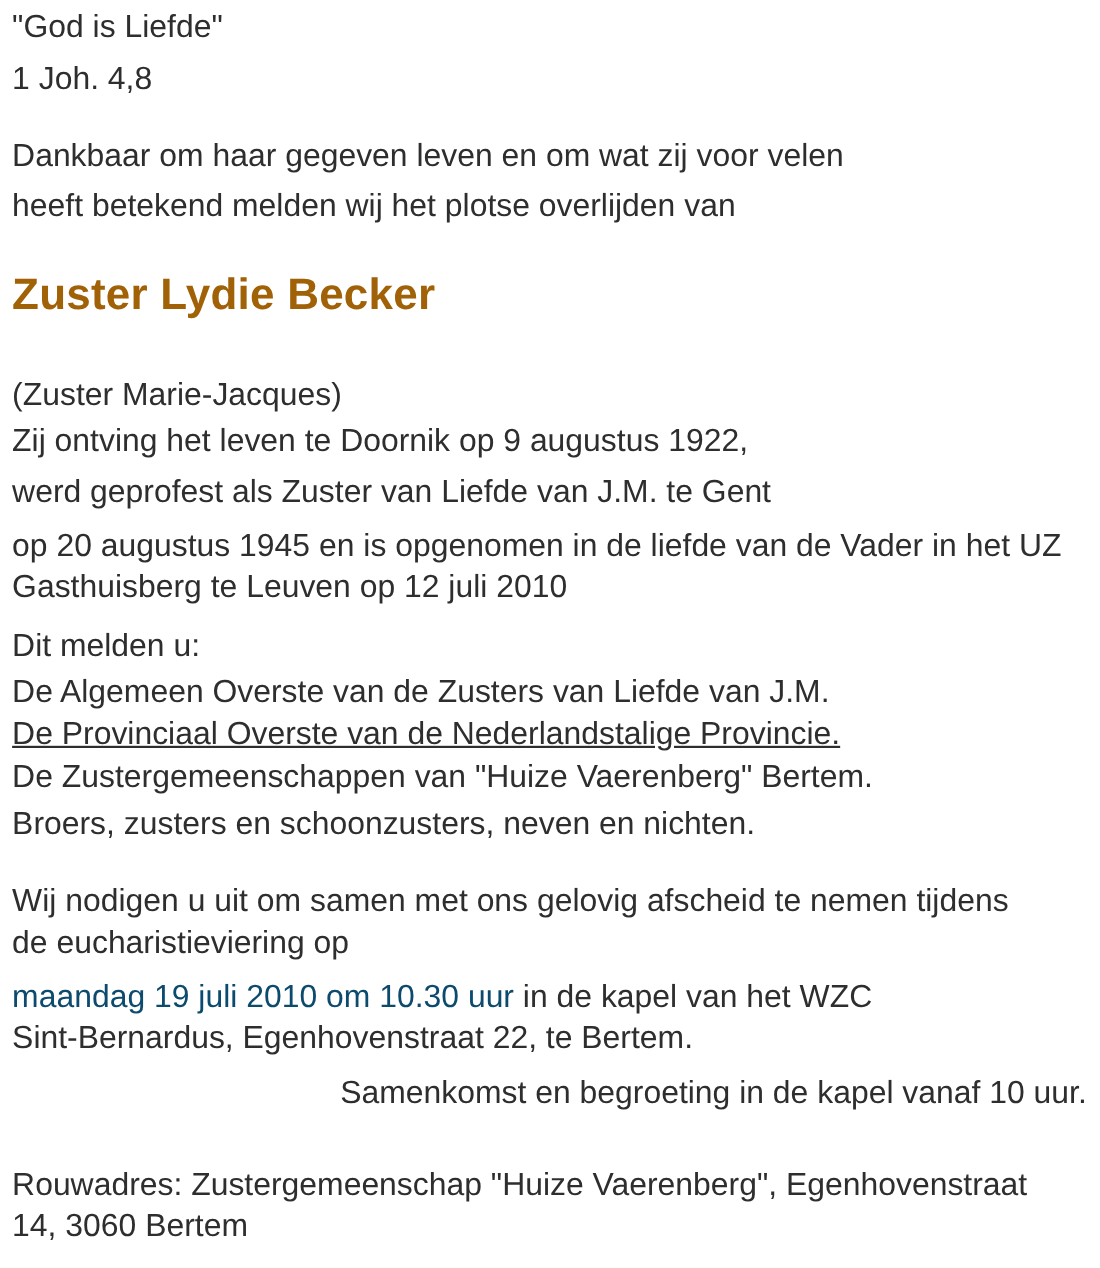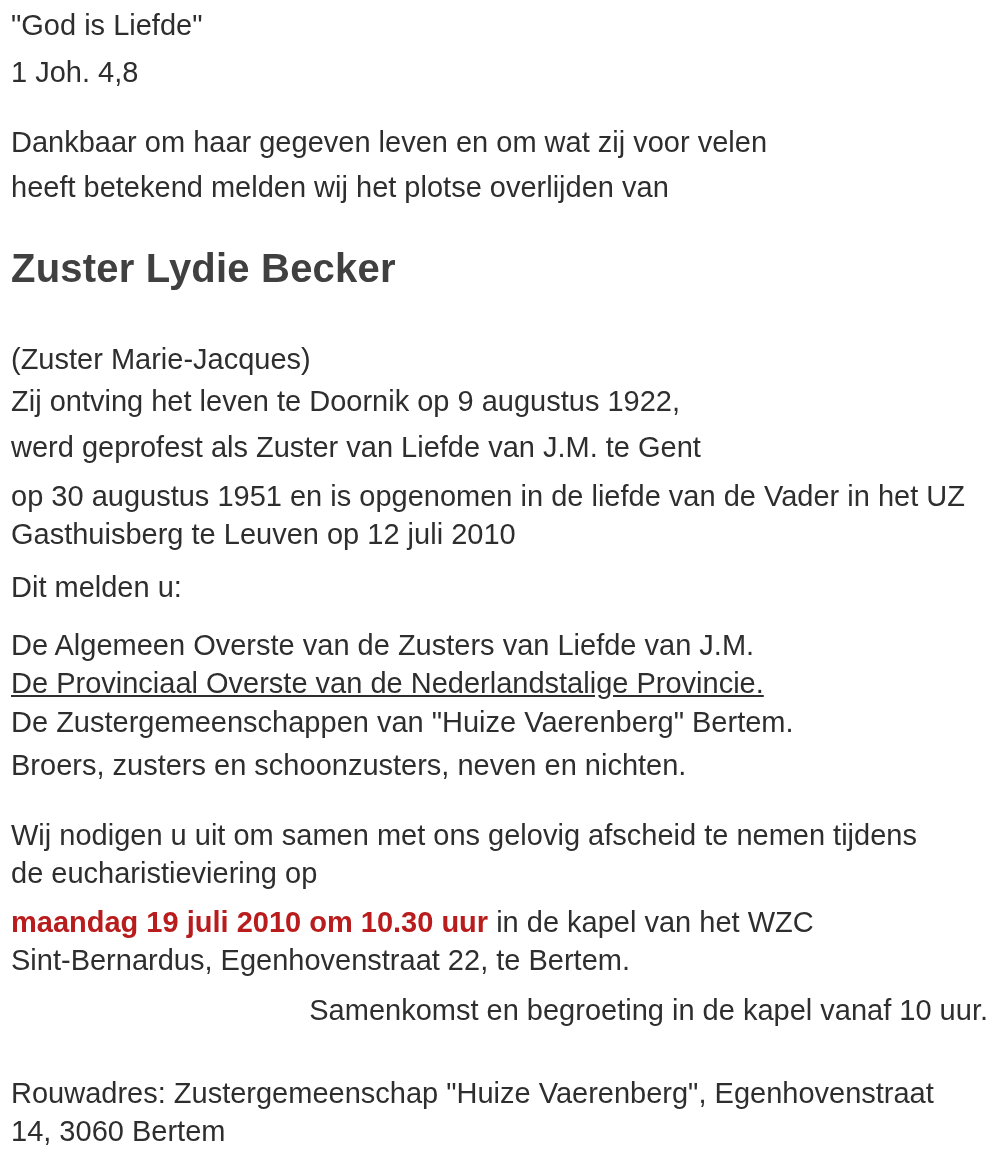--- a/index.html
+++ b/index.html
@@ -18,31 +18,31 @@
     color: #2e2e2e;
     overflow: hidden;
   }
   p {
     margin: 0 0 9px 0;
   }
   h1 {
     font-size: 40px;
     line-height: 48px;
     font-weight: 700;
-    color: #404040;
+    color: #a16207;
     margin: 38px 0 48px 0;
     letter-spacing: 0.2px;
   }
   .b {
-    font-weight: 700;
-    color: #b91c1c;
+    font-weight: 400;
+    color: #0c4a6e;
   }
   .mb0  { margin-bottom: 0; }
   .mb1  { margin-bottom: 1px; text-decoration: underline; }
-  .mb4  { margin-bottom: 20px; }
+  .mb4  { margin-bottom: 4px; }
   .mb5  { margin-bottom: 5px; }
   .mb7  { margin-bottom: 7px; margin-top: 32px; }
   .mb8  { margin-bottom: 8px; }
   .mb9  { margin-bottom: 9px; }
   .mb11 { margin-bottom: 11px; }
   .mb12 { margin-bottom: 12px; }
   .mb14 { margin-bottom: 4px; }
   .mb15 { margin-bottom: 15px; }
   .mb40 { margin-bottom: 32px; }
   .mb45 { margin-bottom: 45px; text-align: right; }
@@ -62,21 +62,21 @@
 
   <h1>Zuster Lydie Becker</h1>
 
   <p class="mb14">(Zuster Marie-Jacques)</p>
 
   <p class="mb8">Zij ontving het leven te Doornik op 9 augustus 1922,</p>
 
   <p class="mb11">werd geprofest als Zuster van Liefde van J.M. te Gent</p>
 
   <p class="mb15">
-    <span>op 30 augustus 1951 en is opgenomen in de liefde van de Vader in het UZ</span><br>
+    <span>op 20 augustus 1945 en is opgenomen in de liefde van de Vader in het UZ</span><br>
     <span>Gasthuisberg te Leuven op 12 juli 2010</span>
   </p>
 
   <p class="mb4">Dit melden u:</p>
 
   <p class="mb0">De Algemeen Overste van de Zusters van Liefde van J.M.</p>
 
   <p class="mb1">De Provinciaal Overste van de Nederlandstalige Provincie.</p>
 
   <p class="mb5">De Zustergemeenschappen van "Huize Vaerenberg" Bertem.</p>

